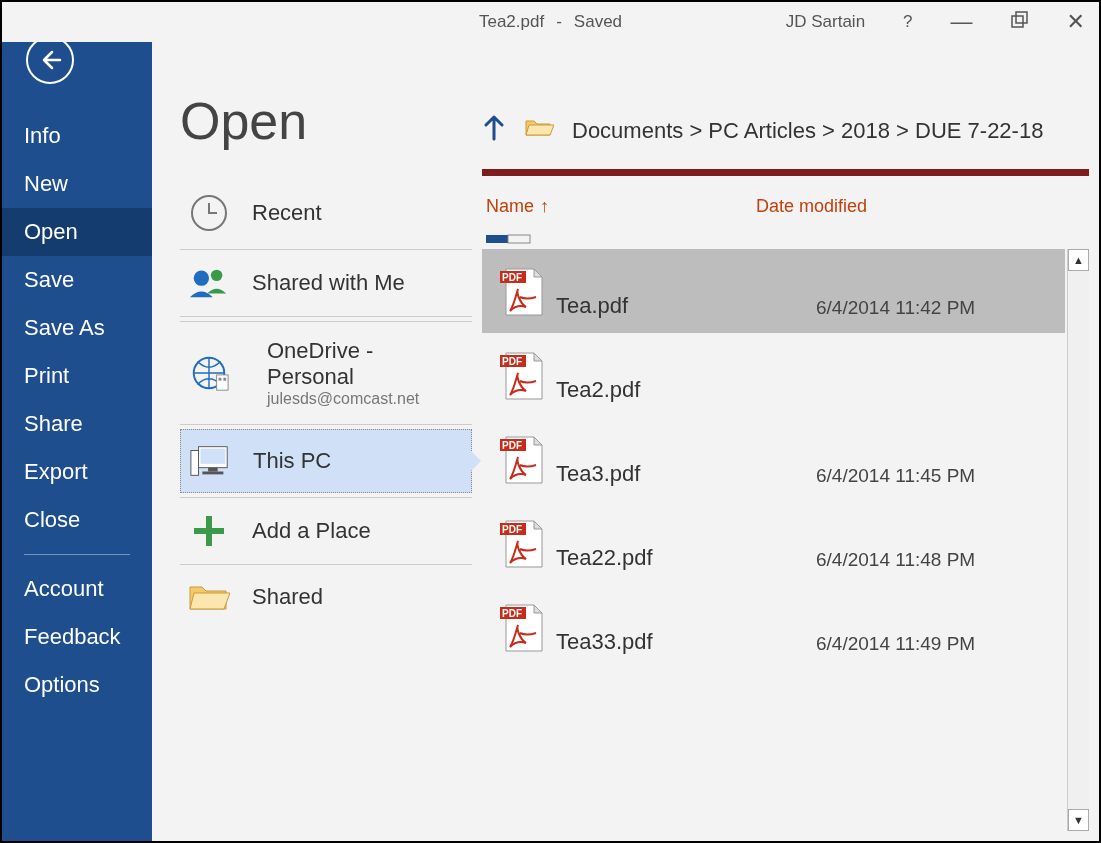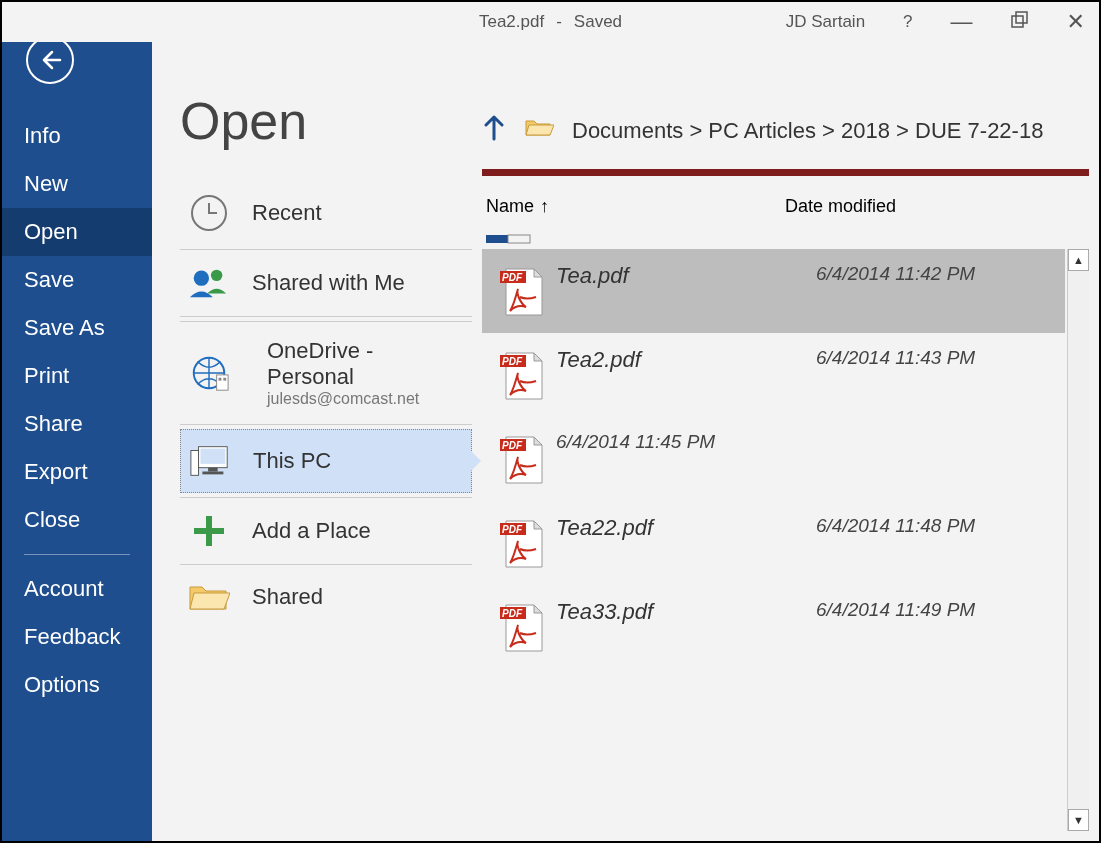--- a/index.html
+++ b/index.html
@@ -139,40 +139,38 @@
     color: #333;
     padding-bottom: 22px;
     border-bottom: 7px solid #7f1d1d;
     white-space: nowrap;
     overflow: hidden;
   }
   .col-headers {
     display: flex;
     padding: 20px 10px 10px 4px;
     font-size: 18px;
-    color: #000000;
-    gap: 29px;
+    color: #c2410c;
   }
   .col-name { flex: 0 0 270px; display:flex; align-items:center; gap:6px;}
   .col-date { flex: 1; }
   .pin-icon { margin-top:4px; }
   .filelist {
     flex: 1;
     overflow: hidden;
     position: relative;
   }
   .filelist-inner { margin-right: 24px; }
   .file-row {
     display: flex;
-    align-items: flex-start;
+    align-items: flex-end;
     padding: 14px 10px 14px 4px;
     font-size: 22px;
     color: #333;
     cursor: pointer;
-    font-style: italic;
   }
   .file-row.selected { background: #bdbdbd; }
   .file-icon { width: 70px; display:flex; justify-content:center; }
   .file-name { flex: 0 0 260px; }
   .file-date { flex: 1; font-size: 19px; color: #444; }
   .scrollbar {
     position: absolute;
     right: 0; top: 0; bottom: 0;
     width: 22px;
     border-left: 1px solid #ccc;
@@ -377,32 +375,32 @@
                 <span class="file-icon">
                   <svg width="50" height="56" viewBox="0 0 50 56">
                     <path d="M10 6 H38 L46 14 V52 H10 Z" fill="#fff" stroke="#999"></path>
                     <path d="M38 6 V14 H46 Z" fill="#ddd" stroke="#999"></path>
                     <rect x="4" y="8" width="26" height="12" fill="#c82b1a"></rect>
                     <text x="6" y="18" font-size="10" fill="#fff" font-weight="bold">PDF</text>
                     <path d="M22 26 C20 30 24 40 30 44 C24 42 18 44 14 48 C18 42 20 32 22 26 Z M24 34 C28 36 34 36 40 34" stroke="#c82b1a" stroke-width="2" fill="none"></path>
                   </svg>
                 </span>
                 <span class="file-name">Tea2.pdf</span>
-                <span class="file-date">6/4/2014 11:43 PM</span>
               </div>
               <div class="file-row">
                 <span class="file-icon">
                   <svg width="50" height="56" viewBox="0 0 50 56">
                     <path d="M10 6 H38 L46 14 V52 H10 Z" fill="#fff" stroke="#999"></path>
                     <path d="M38 6 V14 H46 Z" fill="#ddd" stroke="#999"></path>
                     <rect x="4" y="8" width="26" height="12" fill="#c82b1a"></rect>
                     <text x="6" y="18" font-size="10" fill="#fff" font-weight="bold">PDF</text>
                     <path d="M22 26 C20 30 24 40 30 44 C24 42 18 44 14 48 C18 42 20 32 22 26 Z M24 34 C28 36 34 36 40 34" stroke="#c82b1a" stroke-width="2" fill="none"></path>
                   </svg>
                 </span>
+                <span class="file-name">Tea3.pdf</span>
                 <span class="file-date">6/4/2014 11:45 PM</span>
               </div>
               <div class="file-row">
                 <span class="file-icon">
                   <svg width="50" height="56" viewBox="0 0 50 56">
                     <path d="M10 6 H38 L46 14 V52 H10 Z" fill="#fff" stroke="#999"></path>
                     <path d="M38 6 V14 H46 Z" fill="#ddd" stroke="#999"></path>
                     <rect x="4" y="8" width="26" height="12" fill="#c82b1a"></rect>
                     <text x="6" y="18" font-size="10" fill="#fff" font-weight="bold">PDF</text>
                     <path d="M22 26 C20 30 24 40 30 44 C24 42 18 44 14 48 C18 42 20 32 22 26 Z M24 34 C28 36 34 36 40 34" stroke="#c82b1a" stroke-width="2" fill="none"></path>

